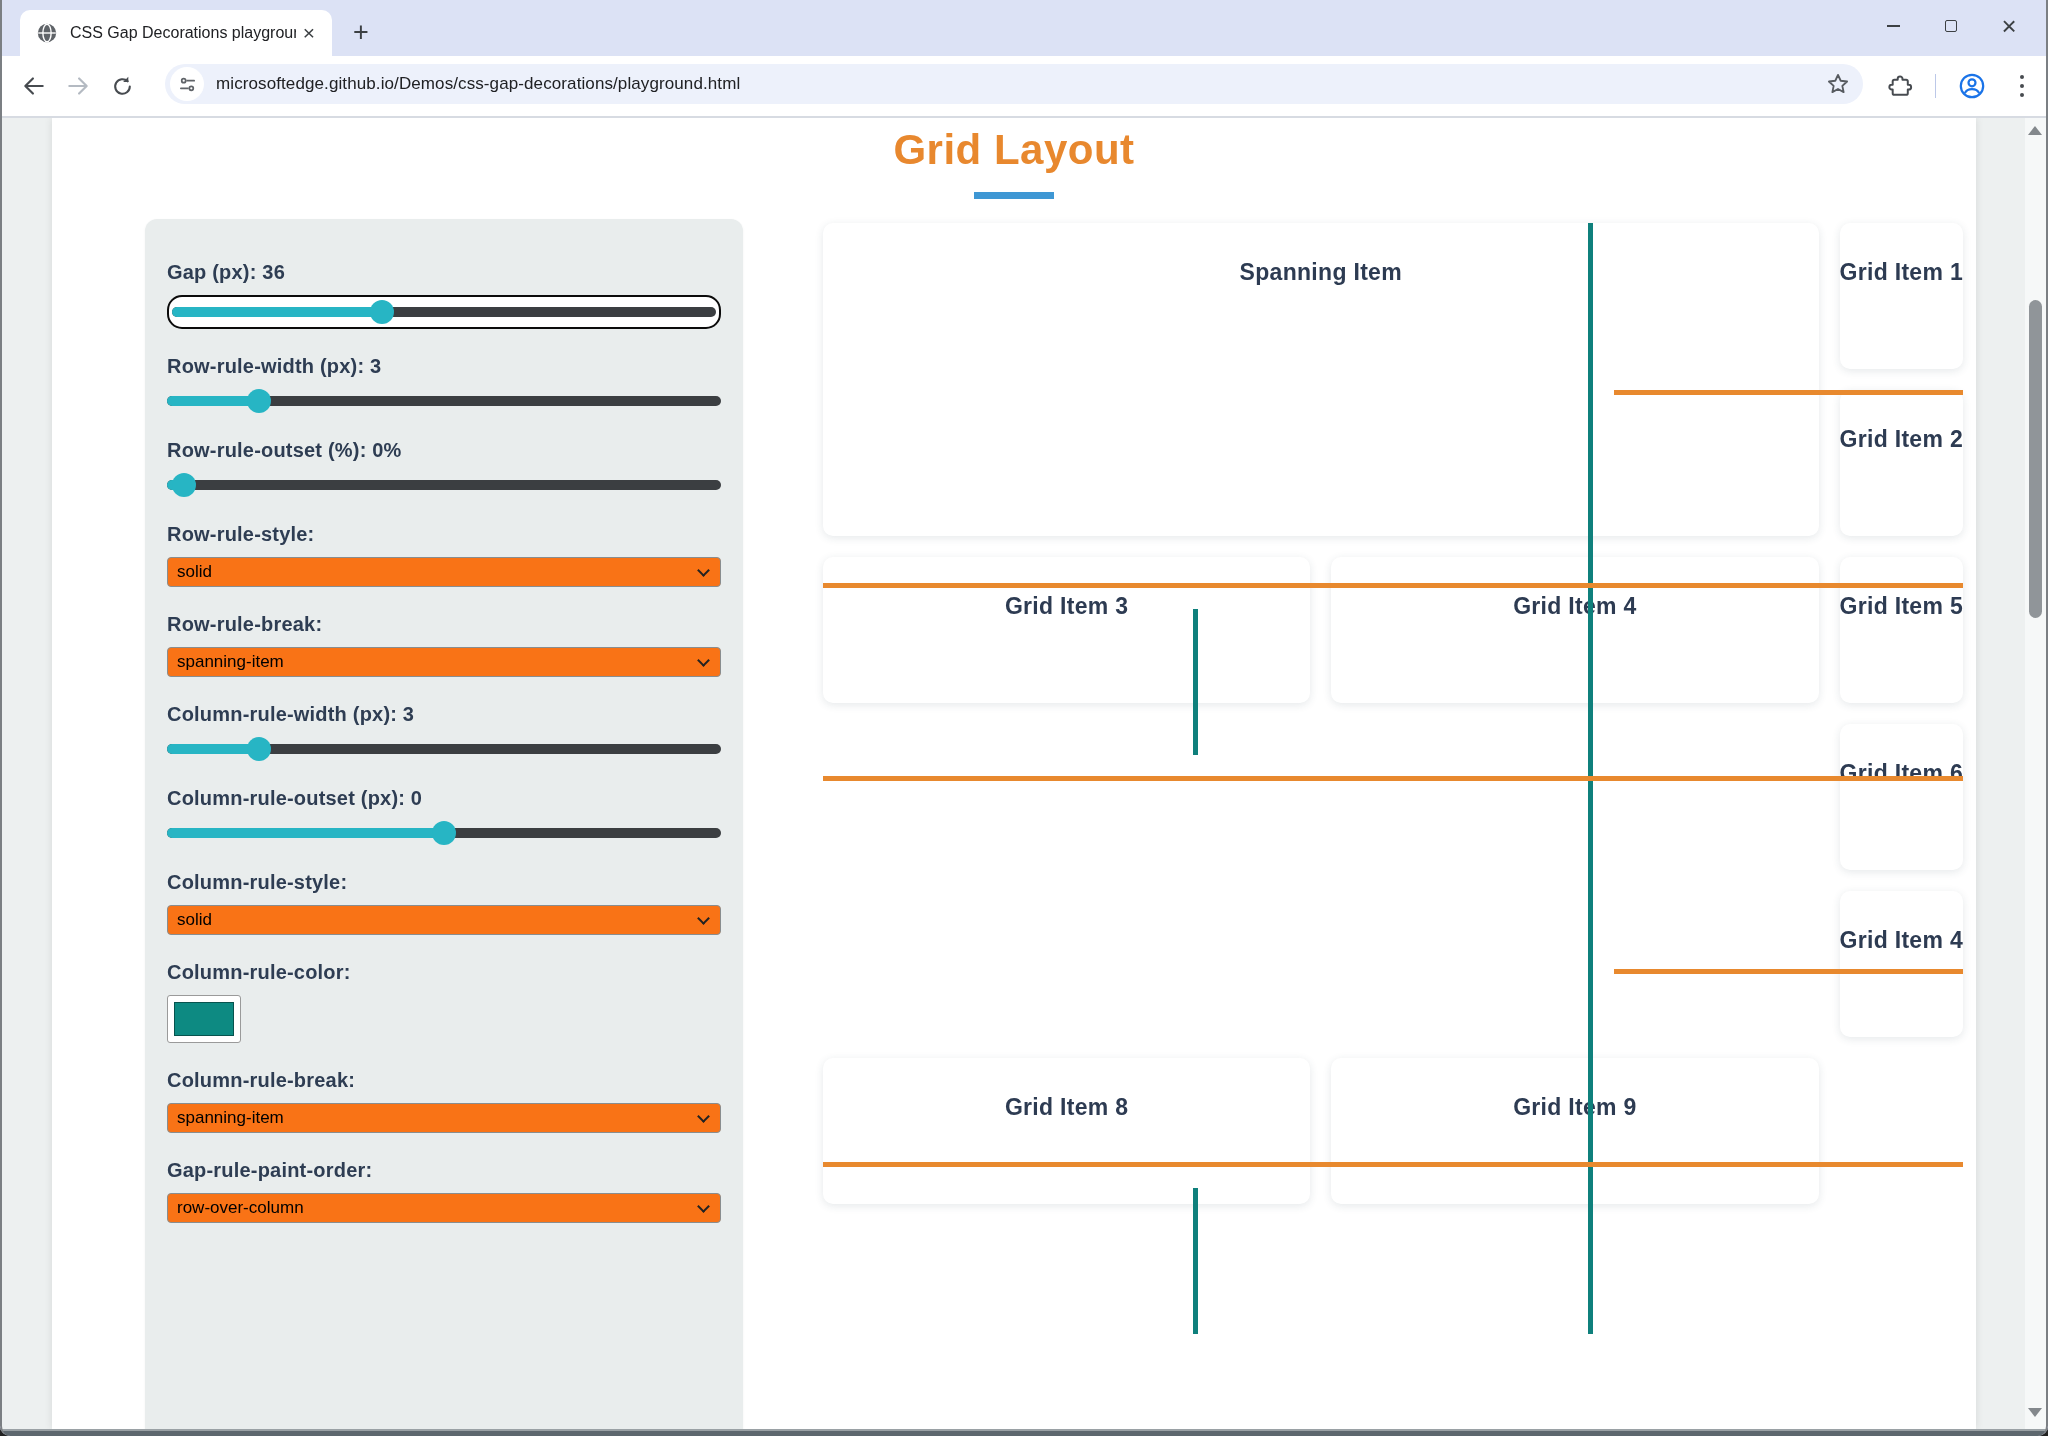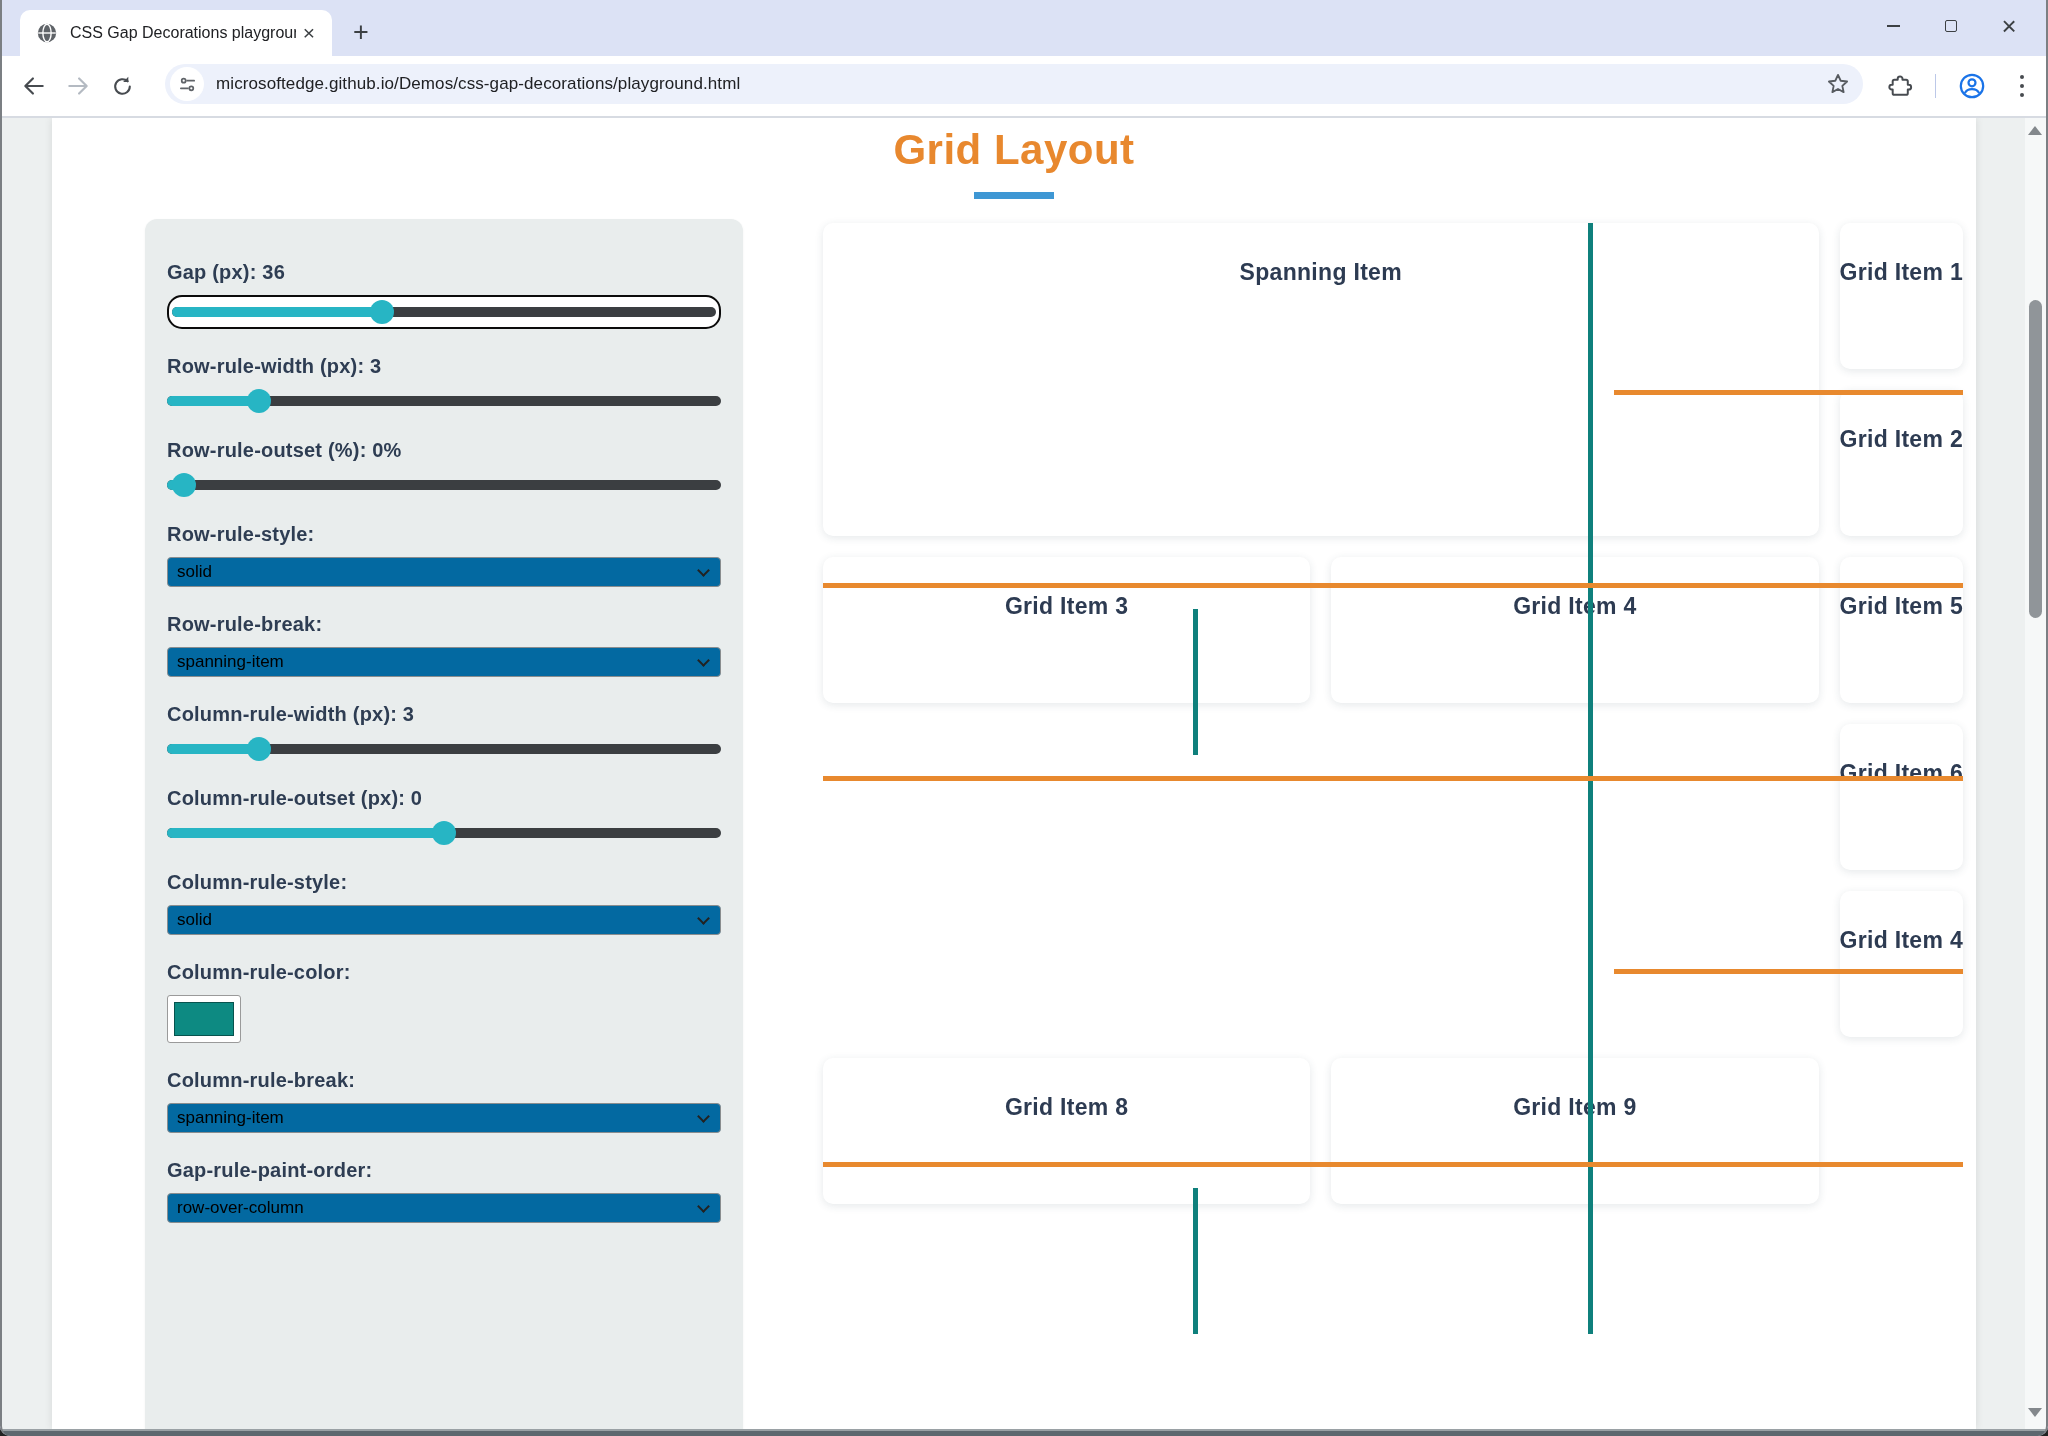--- a/index.html
+++ b/index.html
@@ -53,21 +53,21 @@
   
   .panel{position:absolute;left:93px;top:101px;width:598px;height:1285px;background:#e9eded;
          border-radius:12px;padding:40px 22px 16px 22px;box-shadow:0 1px 3px rgba(0,0,0,.05);}
   .group{margin-bottom:24px;}
   .ctl-label{font-size:20px;line-height:26px;font-weight:600;color:#2e3d53;letter-spacing:.2px;margin-bottom:10px;}
   .slider{position:relative;height:24px;}
   .slider .track{position:absolute;left:0;right:0;top:7px;height:10px;border-radius:5px;background:#3b3e41;}
   .slider .fill{position:absolute;left:0;top:7px;height:10px;border-radius:5px;background:#27b5c4;}
   .slider .thumb{position:absolute;top:0;width:24px;height:24px;border-radius:50%;background:#27b5c4;}
   .focusring{border:2px solid #0b0b0b;border-radius:15px;padding:3px 3px;background:#fff;}
-  .selectbox{position:relative;height:30px;background:#0369a1;border:1px solid #898d8f;border-radius:4px;}
+  .selectbox{position:relative;height:30px;background:#f97316;border:1px solid #898d8f;border-radius:4px;}
   .selectbox .val{position:absolute;left:9px;top:4px;font-size:17px;color:#000;}
   .selectbox .chev{position:absolute;right:12px;top:8px;width:9px;height:9px;border-right:2px solid #222;
                    border-bottom:2px solid #222;transform:rotate(45deg);}
   .colorwell{position:relative;width:74px;height:48px;background:#fff;border:1px solid #9a9a9a;border-radius:3px;}
   .colorwell .inner{position:absolute;inset:6px;border:1px solid rgba(0,0,0,.4);}
 
   
   .grid{position:absolute;left:771px;top:105px;width:1140px;display:grid;
         grid-template-columns:repeat(2,1fr);grid-auto-rows:146px;gap:21px;}
   .card{background:#fff;border-radius:10px;box-shadow:0 2px 9px rgba(45,62,80,.12);

